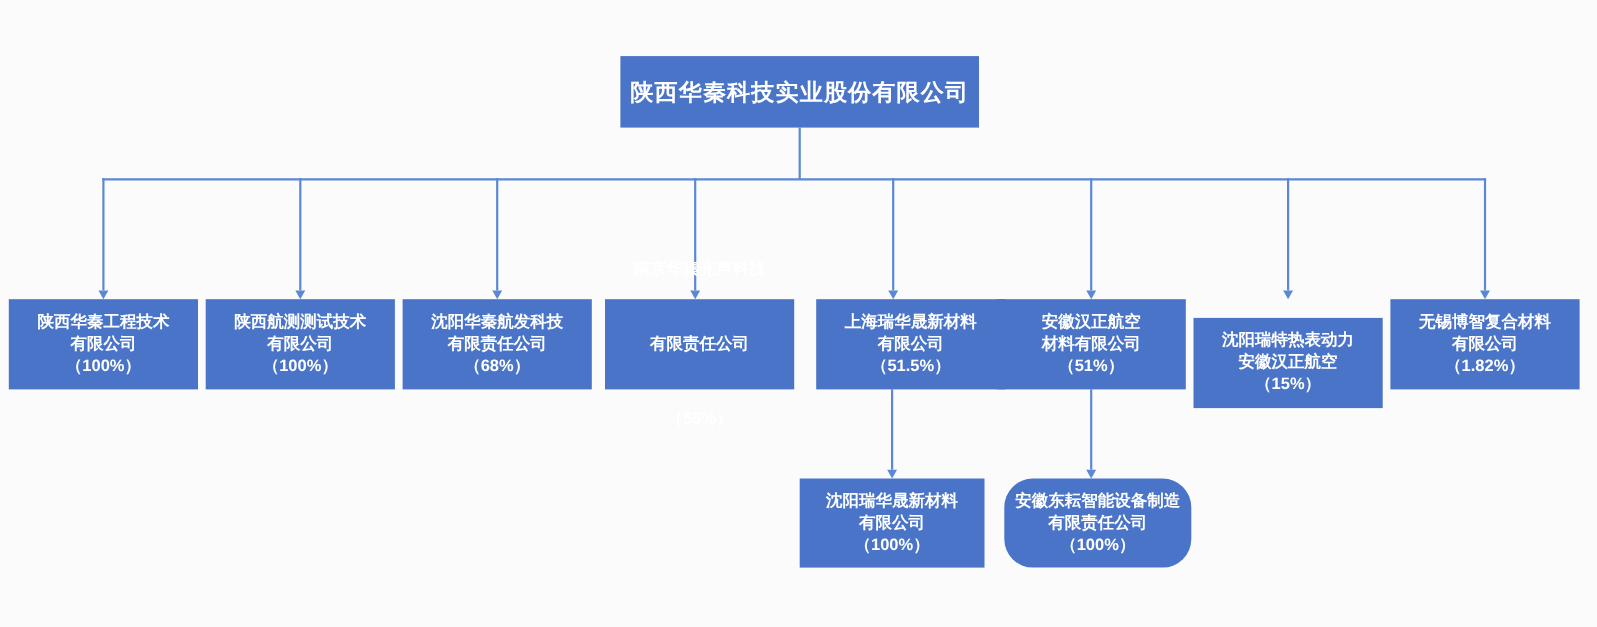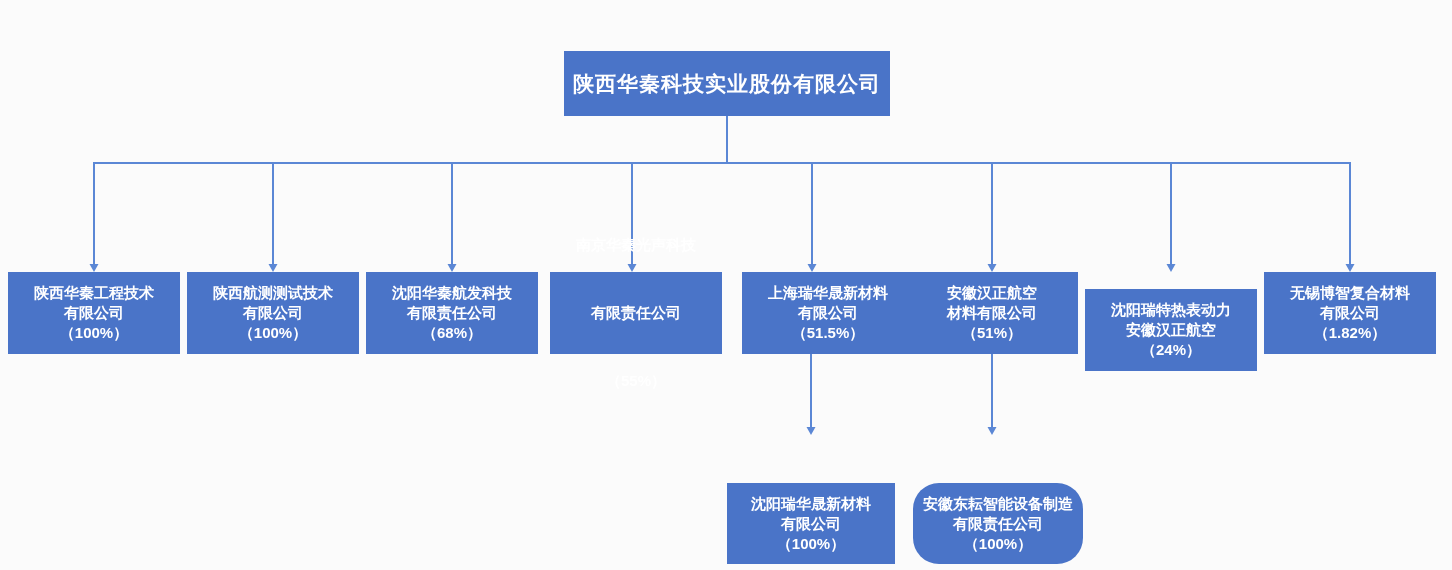--- a/index.html
+++ b/index.html
@@ -47,21 +47,21 @@
   }
   .node.child{top:272px;width:172px;height:82px;}
   .child-0{left:8px;}
   .child-1{left:187px;}
   .child-2{left:366px;}
   .child-3{left:550px;gap:48px;}
   .child-4{left:726px;margin-left:16px;}
   .child-5{left:906px;justify-content:center;}
   .child-6{left:1085px;margin-top:17px;}
   .child-7{left:1264px;}
-  .node.grandchild{top:435px;height:81px;margin-top:48px;}
+  .node.grandchild{top:435px;height:81px;}
   .grandchild-0{left:727px;width:168px;}
   .grandchild-1{left:913px;width:170px;border-radius:26px;}
 </style>
 </head>
 <body>
 
 <div class="canvas">
 
   <svg class="connectors" viewBox="0 0 1452 570" xmlns="http://www.w3.org/2000/svg">
     <g>
@@ -132,21 +132,21 @@
 
   <div class="node child child-5">
     <div>安徽汉正航空</div>
     <div>材料有限公司</div>
     <div>（51%）</div>
   </div>
 
   <div class="node child child-6">
     <div>沈阳瑞特热表动力</div>
     <div>安徽汉正航空</div>
-    <div>（24%）</div>
+    <div>（15%）</div>
   </div>
 
   <div class="node child child-7">
     <div>无锡博智复合材料</div>
     <div>有限公司</div>
     <div>（1.82%）</div>
   </div>
 
   <div class="node grandchild grandchild-0">
     <div>沈阳瑞华晟新材料</div>

